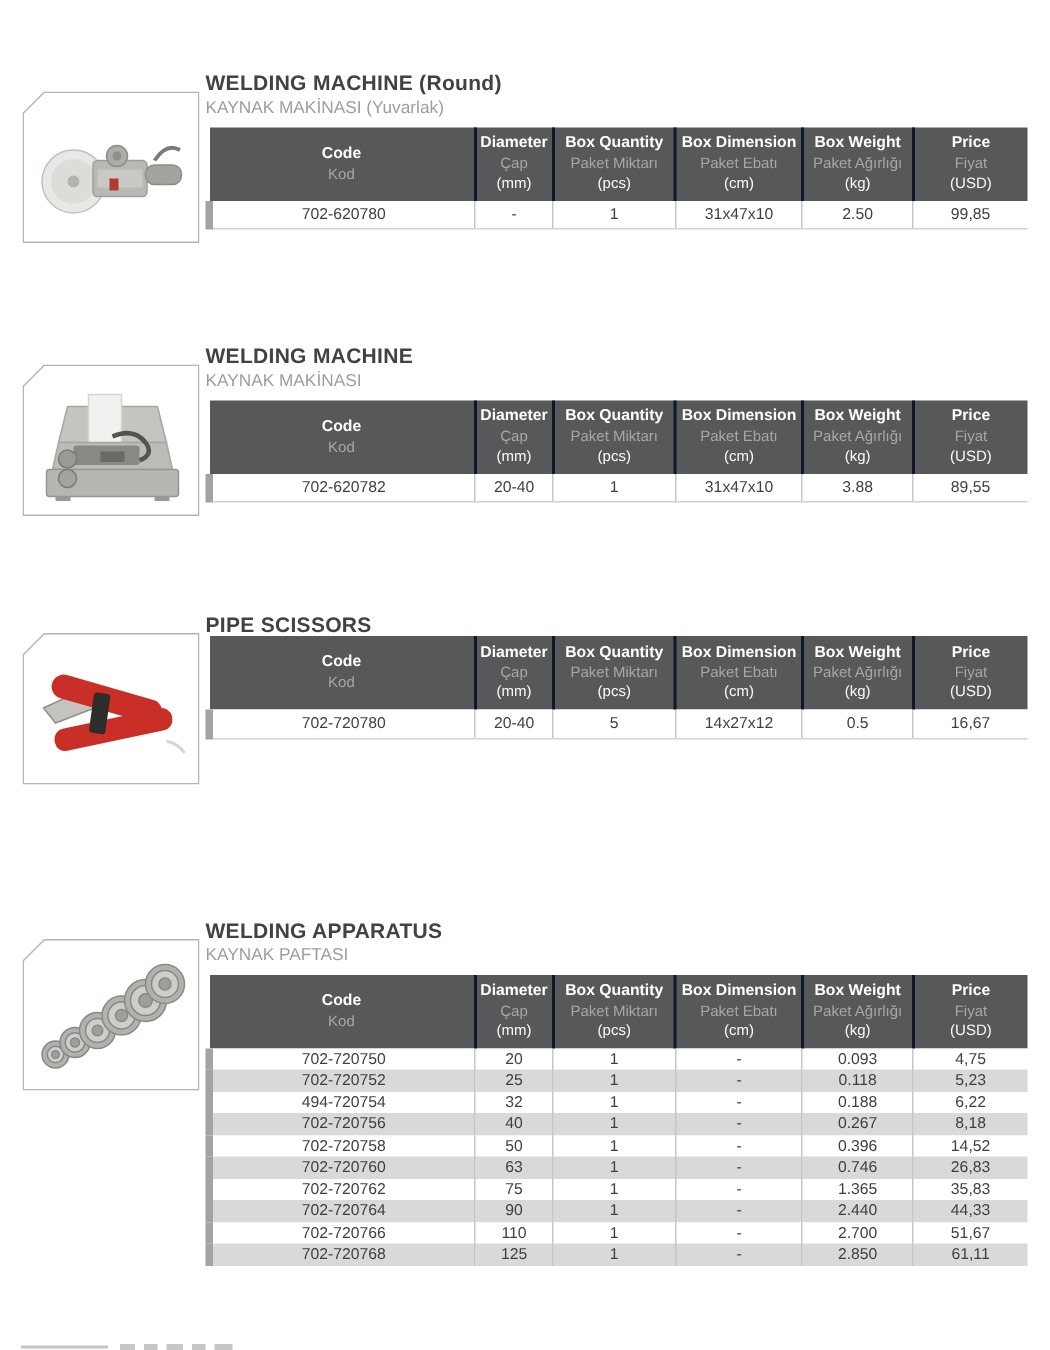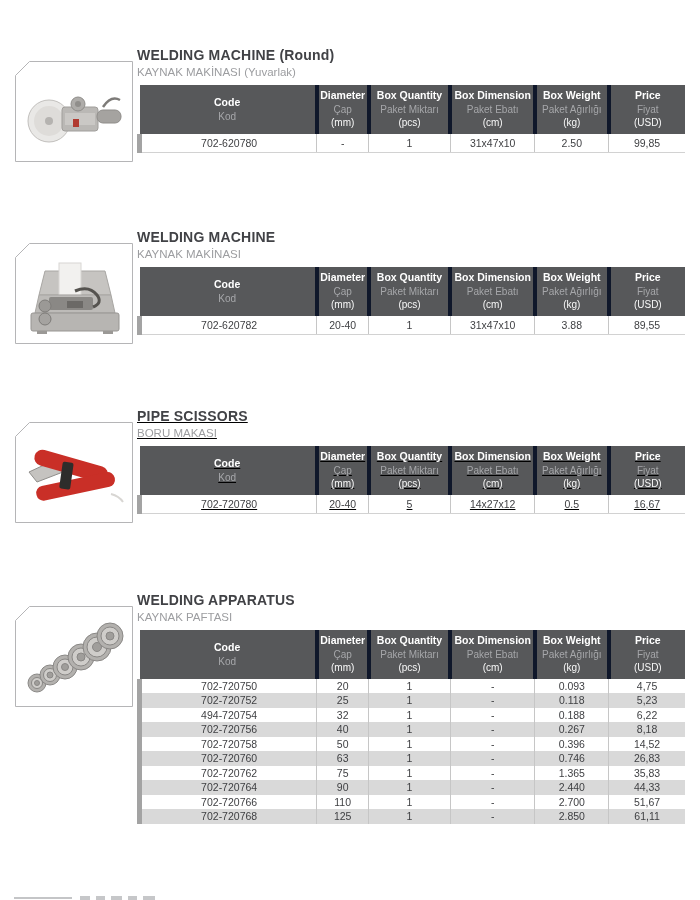--- a/index.html
+++ b/index.html
@@ -1,31 +1,31 @@
 <!DOCTYPE html>
 <html><head>
 <meta charset="utf-8">
 <style>
   html,body{margin:0;padding:0;}
   body{width:700px;height:900px;background:#ffffff;font-family:"Liberation Sans",sans-serif;}
   .page{position:relative;width:700px;height:900px;background:#fff;overflow:hidden;}
   .section{position:absolute;left:15px;width:670px;}
   #sections .section:nth-of-type(1){top:47px;}
   #sections .section:nth-of-type(2){top:229px;}
-  #sections .section:nth-of-type(3){top:408px;text-decoration:underline;}
-  #sections .section:nth-of-type(4){top:592px;}
+  #sections .section:nth-of-type(3){top:408px;}
+  #sections .section:nth-of-type(4){top:612px;}
   .imgbox{position:absolute;left:0;top:14px;width:118px;height:101px;}
   .imgbox svg{display:block;width:118px;height:101px;}
   .content{margin-left:122px;width:548px;}
   .title{margin:0;font-size:14px;font-weight:700;color:#414246;letter-spacing:.2px;line-height:1.15;}
   .subtitle{font-size:11.5px;color:#9c9da0;margin:3px 0 6px;line-height:1.1;}
   table{width:548px;border-collapse:collapse;table-layout:fixed;}
   col.c0{width:32.5%;} col.c1{width:9.5%;} col.c2{width:15%;}
   col.c3{width:15.5%;} col.c4{width:13.5%;} col.c5{width:14%;}
-  th{background:#57585a;vertical-align:middle;height:45px;padding:2px 1px;border-left:4px solid #0f172a;text-align:center;font-weight:normal;}
+  th{background:#57585a;vertical-align:middle;height:45px;padding:2px 1px;border-left:2px solid #0f172a;text-align:center;font-weight:normal;}
   th:first-child{border-left:none;margin-left:12px;}
   .h-en{color:#ffffff;font-size:10.5px;font-weight:700;line-height:1.3;}
   .h-tr{color:#a6a7aa;font-size:10px;font-weight:400;line-height:1.3;}
   .h-unit{color:#f8f8f8;font-size:10px;font-weight:400;line-height:1.3;}
   td{font-size:10.5px;color:#3e3f42;text-align:center;padding:1px 2px;line-height:12.5px;border-left:1px solid #c6c6c6;background:#ffffff;}
   tr td:first-child{border-left:5px solid #a3a3a3;}
   table.single tbody td{padding:3px 2px;border-bottom:1px solid #d2d2d2;}
   table.striped tbody tr:nth-child(even) td{background:#d9d9d9;}
   .footer-logo{position:absolute;left:14px;bottom:0;height:5px;width:160px;}
   .fl-line{position:absolute;left:0;bottom:1px;width:58px;height:2px;background:#c4c5c7;}
@@ -203,21 +203,20 @@
         <g transform="rotate(-12 55 62)">
           <rect x="20" y="58" width="80" height="15" rx="7" fill="#c92f27"></rect>
         </g>
         <rect x="46" y="40" width="11" height="27" rx="2" fill="#2e2d2b" transform="rotate(8 51 53)"></rect>
         <path d="M96 72 q8 2 12 8" stroke="#d8d6d3" fill="none" stroke-width="2"></path>
       </svg>
 
     </div>
     <div class="content">
       <h2 class="title">PIPE SCISSORS</h2>
-      <div class="subtitle">BORU MAKASI</div>
       <table class="ptable single">
         <colgroup>
               <col class="c0">
               <col class="c1">
               <col class="c2">
               <col class="c3">
               <col class="c4">
               <col class="c5">
             </colgroup>
         <thead>

